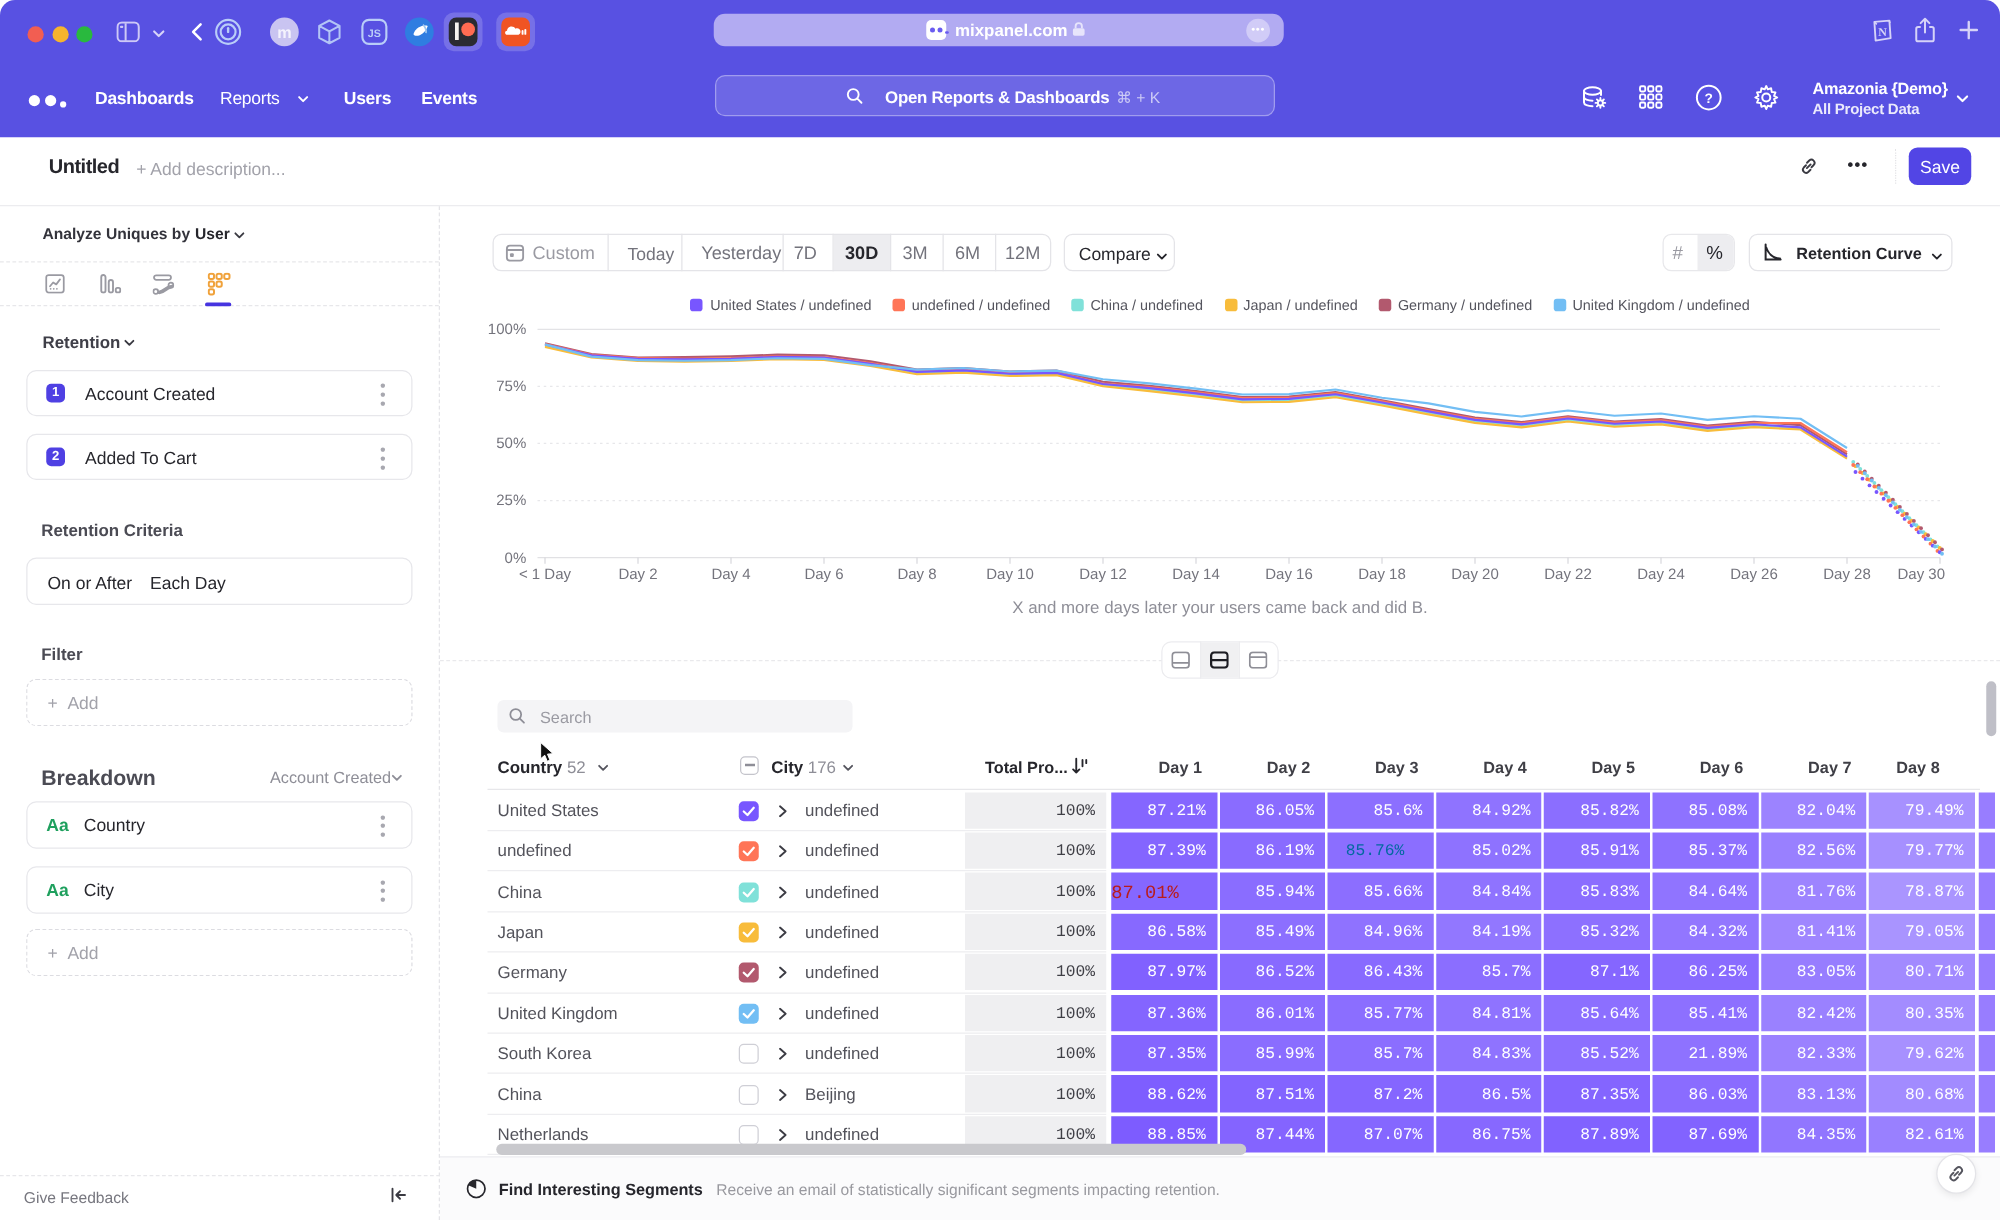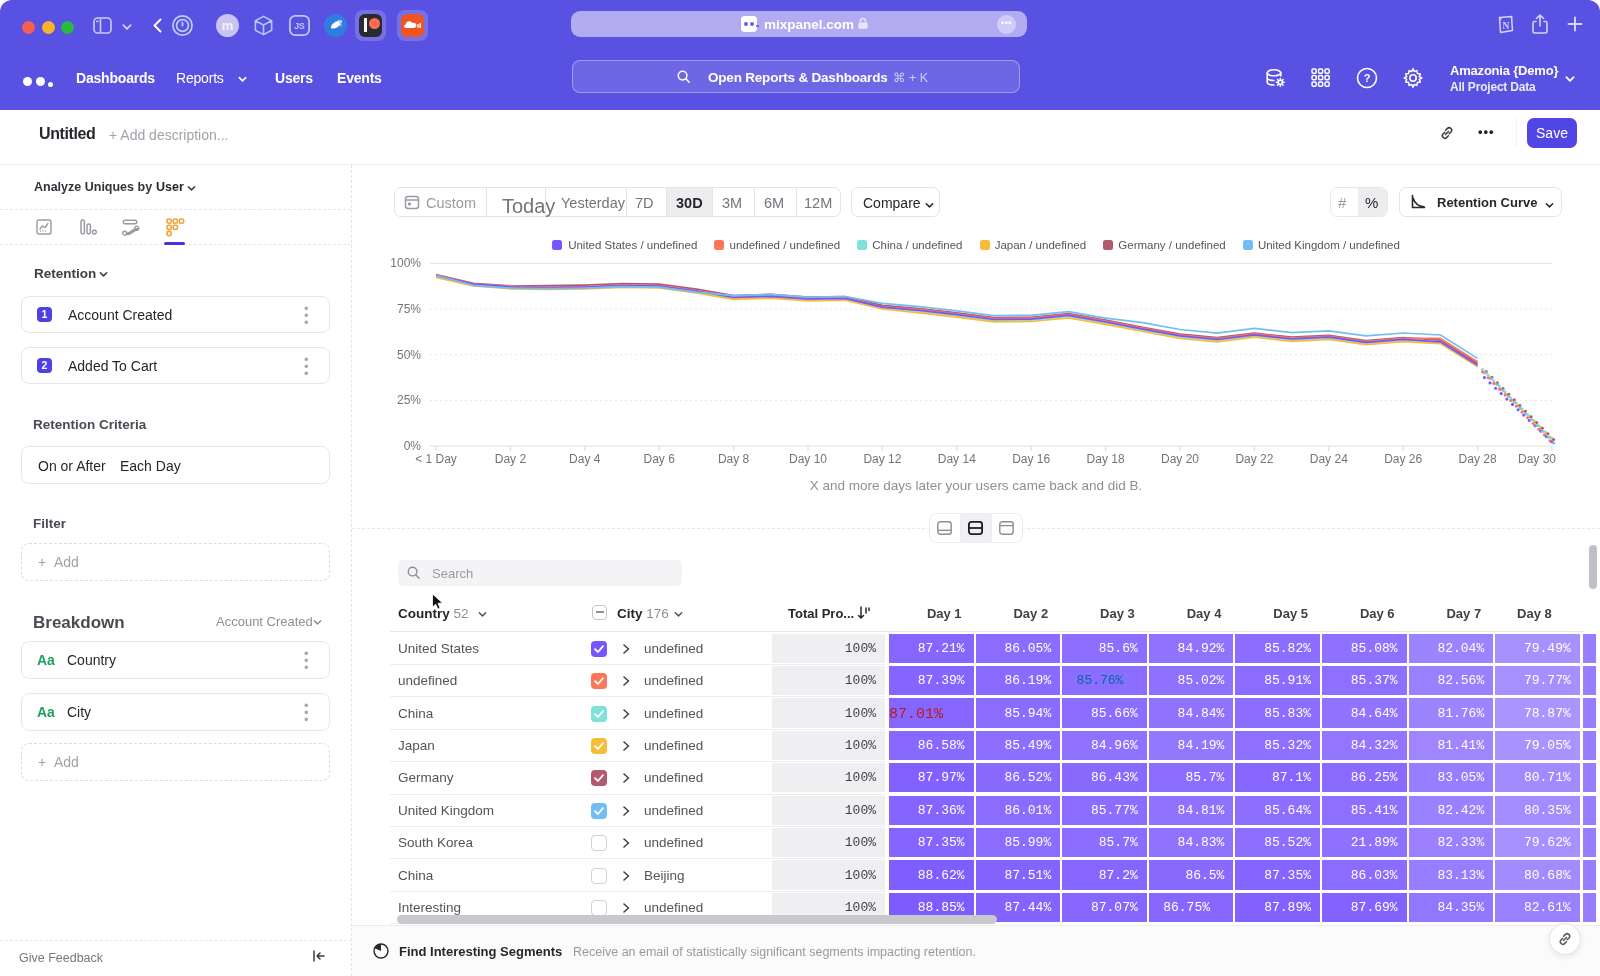--- a/index.html
+++ b/index.html
@@ -237,21 +237,21 @@
   </svg>
 
 <div class="abs" style="left:394px;top:187px;width:447px;height:30px;border:1px solid #e4e4e8;border-radius:7px;background:#fff"></div>
 <svg class="abs" style="left:404px;top:194px" width="16" height="16" viewBox="0 0 16 16">
     <rect x="1.5" y="2.5" width="13" height="12" rx="2.5" stroke="#9a9aa2" stroke-width="1.5" fill="none"></rect>
     <line x1="1.5" y1="6" x2="14.5" y2="6" stroke="#9a9aa2" stroke-width="1.5"></line>
     <rect x="4" y="8.5" width="3" height="3" rx="0.8" fill="#9a9aa2"></rect>
   </svg>
 <div class="abs" style="left:426px;top:195px;font-size:14.5px;color:#9a9aa2">Custom</div>
 <div class="abs" style="left:486px;top:187px;width:1px;height:30px;background:#e4e4e8"></div>
-<div class="abs" style="left:502px;top:195px;font-size:20px;color:#73737c">Today</div>
+<div class="abs" style="left:502px;top:195px;font-size:14px;color:#73737c">Today</div>
 <div class="abs" style="left:545px;top:187px;width:1px;height:30px;background:#e4e4e8"></div>
 <div class="abs" style="left:561px;top:195px;font-size:14.5px;color:#73737c">Yesterday</div>
 <div class="abs" style="left:626px;top:187px;width:1px;height:30px;background:#e4e4e8"></div>
 <div class="abs" style="left:635px;top:195px;font-size:14.5px;color:#73737c">7D</div>
 <div class="abs" style="left:666px;top:187px;width:1px;height:30px;background:#e4e4e8"></div>
 <div class="abs" style="left:667px;top:188px;width:45px;height:28px;background:#ededf0"></div>
 <div class="abs" style="left:676px;top:195px;font-size:14.5px;font-weight:700;color:#26262c">30D</div>
 <div class="abs" style="left:712px;top:187px;width:1px;height:30px;background:#e4e4e8"></div>
 <div class="abs" style="left:722px;top:195px;font-size:14.5px;color:#73737c">3M</div>
 <div class="abs" style="left:754px;top:187px;width:1px;height:30px;background:#e4e4e8"></div>
@@ -680,36 +680,36 @@
 <div style="position:absolute;left:1235.4px;top:860.3px;width:84.6px;height:29.4px;background:rgb(132,101,255)"></div>
 <div style="position:absolute;left:1235.4px;top:867.5px;width:75.6px;text-align:right;font-family:'Liberation Mono',monospace;font-size:13px;color:#fff">87.35%</div>
 <div style="position:absolute;left:1322.0px;top:860.3px;width:84.6px;height:29.4px;background:rgb(138,108,255)"></div>
 <div style="position:absolute;left:1322.0px;top:867.5px;width:75.6px;text-align:right;font-family:'Liberation Mono',monospace;font-size:13px;color:#fff">86.03%</div>
 <div style="position:absolute;left:1408.6px;top:860.3px;width:84.6px;height:29.4px;background:rgb(151,125,255)"></div>
 <div style="position:absolute;left:1408.6px;top:867.5px;width:75.6px;text-align:right;font-family:'Liberation Mono',monospace;font-size:13px;color:#fff">83.13%</div>
 <div style="position:absolute;left:1495.2px;top:860.3px;width:84.6px;height:29.4px;background:rgb(162,139,255)"></div>
 <div style="position:absolute;left:1495.2px;top:867.5px;width:75.6px;text-align:right;font-family:'Liberation Mono',monospace;font-size:13px;color:#fff">80.68%</div>
 <div style="position:absolute;left:1583px;top:860.3px;width:13px;height:29.4px;background:rgb(152,125,255)"></div>
 <div style="position:absolute;left:390px;top:923.1px;width:495px;height:1px;background:#ededf0"></div>
-<div style="position:absolute;left:398px;top:899.9px;font-size:13.5px;color:#53535b">Interesting</div>
+<div style="position:absolute;left:398px;top:899.9px;font-size:13.5px;color:#53535b">Netherlands</div>
 <div style="position:absolute;left:591px;top:899.9px;width:16px;height:16px;border-radius:4px;background:#fff;border:1.5px solid #cfcfd6;box-sizing:border-box"></div>
 <svg style="position:absolute;left:621px;top:902.9px" width="10" height="10" viewBox="0 0 10 10">
     <path d="M3 1 L7.5 5 L3 9" stroke="#3c3c44" stroke-width="1.5" fill="none" stroke-linecap="round" stroke-linejoin="round"></path>
   </svg>
 <div style="position:absolute;left:644px;top:899.9px;font-size:13.5px;color:#53535b">undefined</div>
 <div style="position:absolute;left:772px;top:892.7px;width:113px;height:29.4px;background:#efeff1"></div>
 <div style="position:absolute;left:772px;top:899.9px;width:104px;text-align:right;font-family:'Liberation Mono',monospace;font-size:13px;color:#3f3f46">100%</div>
 <div style="position:absolute;left:889.0px;top:892.7px;width:84.6px;height:29.4px;background:rgb(125,92,255)"></div>
 <div style="position:absolute;left:889.0px;top:899.9px;width:75.6px;text-align:right;font-family:'Liberation Mono',monospace;font-size:13px;color:#fff">88.85%</div>
 <div style="position:absolute;left:975.6px;top:892.7px;width:84.6px;height:29.4px;background:rgb(132,100,255)"></div>
 <div style="position:absolute;left:975.6px;top:899.9px;width:75.6px;text-align:right;font-family:'Liberation Mono',monospace;font-size:13px;color:#fff">87.44%</div>
 <div style="position:absolute;left:1062.2px;top:892.7px;width:84.6px;height:29.4px;background:rgb(133,103,255)"></div>
 <div style="position:absolute;left:1062.2px;top:899.9px;width:75.6px;text-align:right;font-family:'Liberation Mono',monospace;font-size:13px;color:#fff">87.07%</div>
 <div style="position:absolute;left:1148.8px;top:892.7px;width:84.6px;height:29.4px;background:rgb(135,104,255)"></div>
-<div style="position:absolute;left:1148.8px;top:899.9px;width:75.6px;text-align:center;font-family:'Liberation Mono',monospace;font-size:13px;color:#fff">86.75%</div>
+<div style="position:absolute;left:1148.8px;top:899.9px;width:75.6px;text-align:right;font-family:'Liberation Mono',monospace;font-size:13px;color:#fff">86.75%</div>
 <div style="position:absolute;left:1235.4px;top:892.7px;width:84.6px;height:29.4px;background:rgb(129,98,255)"></div>
 <div style="position:absolute;left:1235.4px;top:899.9px;width:75.6px;text-align:right;font-family:'Liberation Mono',monospace;font-size:13px;color:#fff">87.89%</div>
 <div style="position:absolute;left:1322.0px;top:892.7px;width:84.6px;height:29.4px;background:rgb(130,99,255)"></div>
 <div style="position:absolute;left:1322.0px;top:899.9px;width:75.6px;text-align:right;font-family:'Liberation Mono',monospace;font-size:13px;color:#fff">87.69%</div>
 <div style="position:absolute;left:1408.6px;top:892.7px;width:84.6px;height:29.4px;background:rgb(145,118,255)"></div>
 <div style="position:absolute;left:1408.6px;top:899.9px;width:75.6px;text-align:right;font-family:'Liberation Mono',monospace;font-size:13px;color:#fff">84.35%</div>
 <div style="position:absolute;left:1495.2px;top:892.7px;width:84.6px;height:29.4px;background:rgb(153,128,255)"></div>
 <div style="position:absolute;left:1495.2px;top:899.9px;width:75.6px;text-align:right;font-family:'Liberation Mono',monospace;font-size:13px;color:#fff">82.61%</div>
 <div style="position:absolute;left:1583px;top:892.7px;width:13px;height:29.4px;background:rgb(152,125,255)"></div>
 

